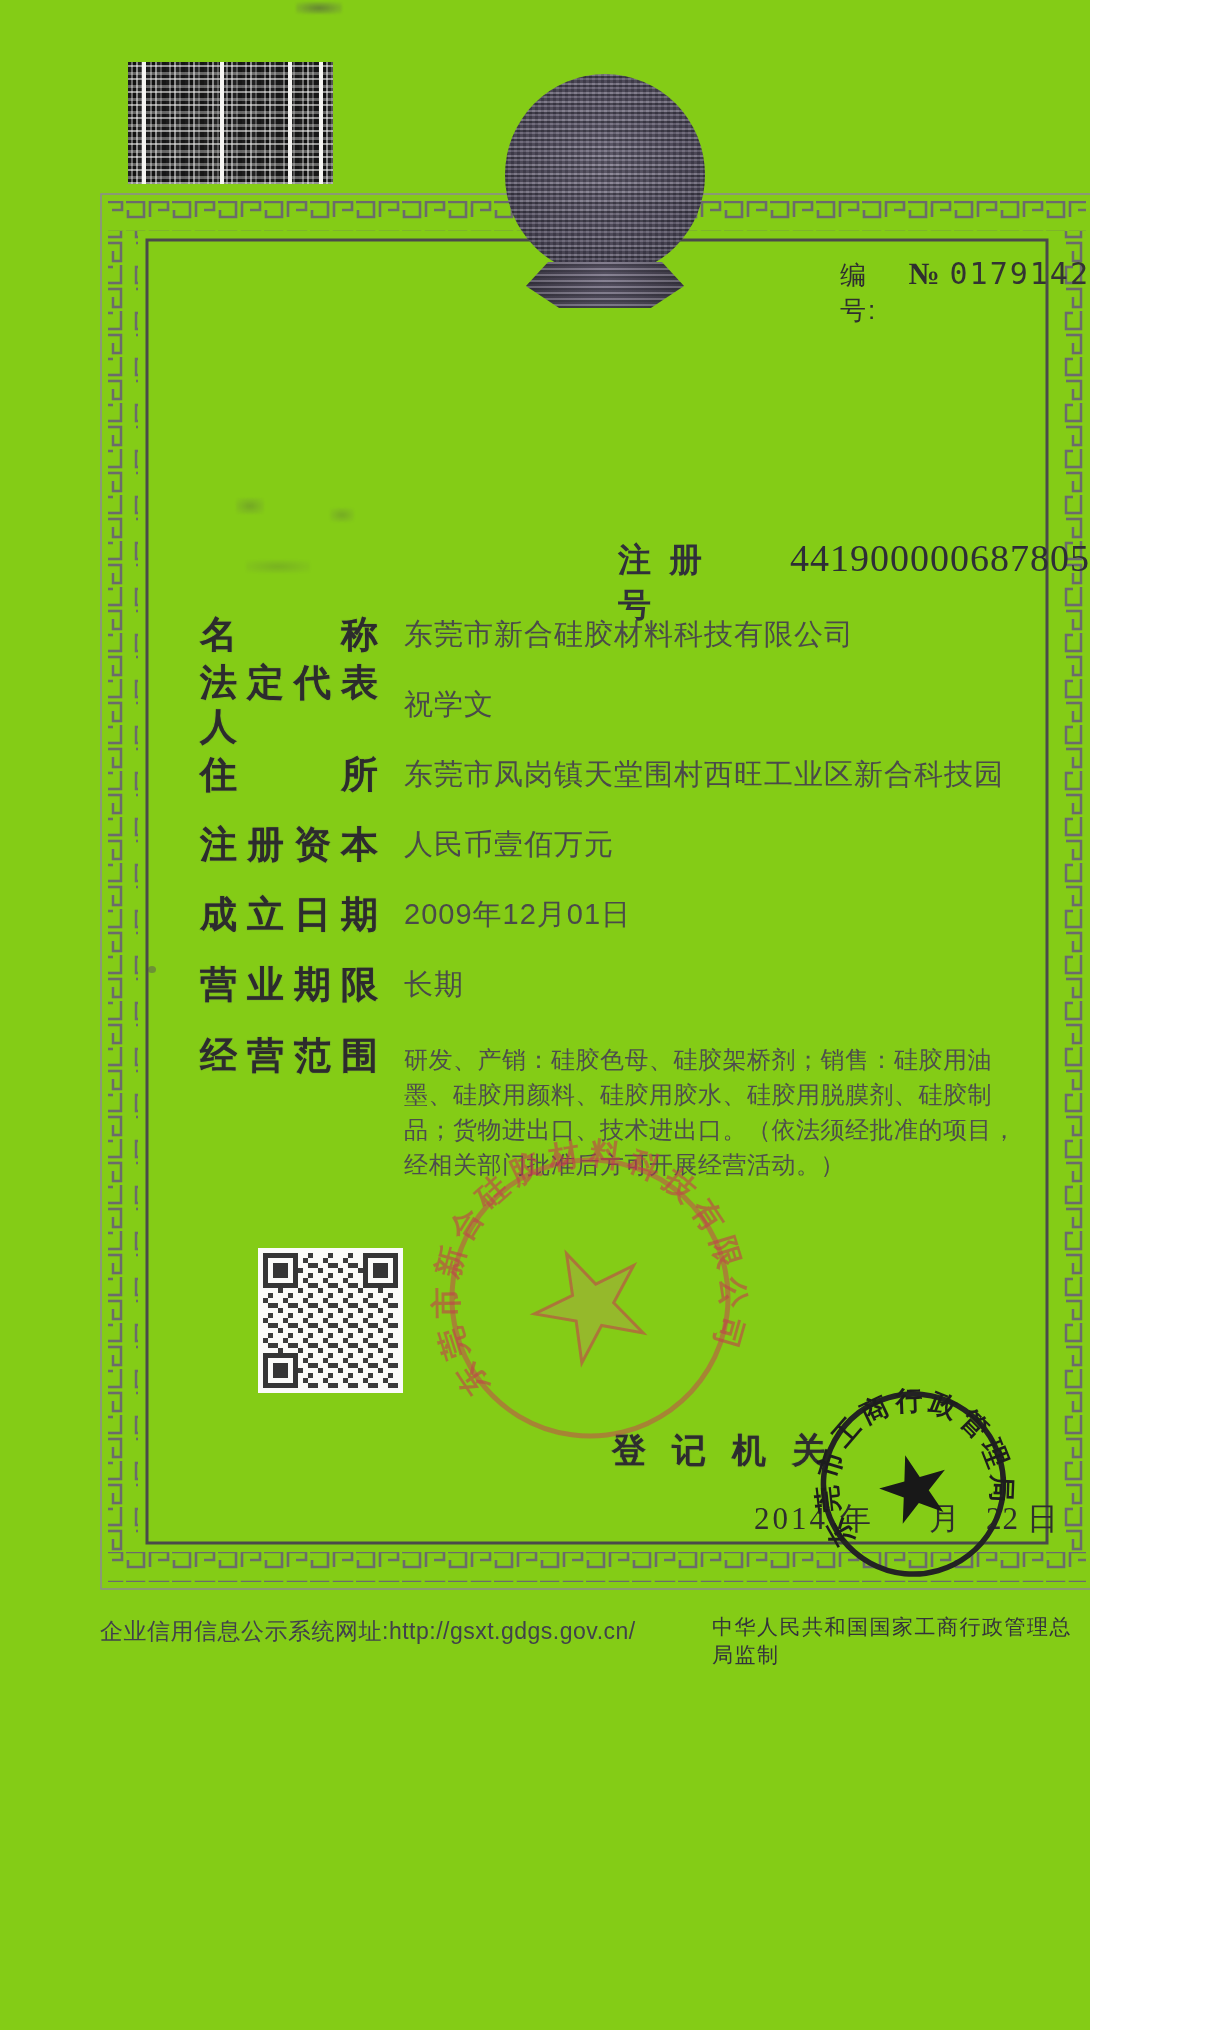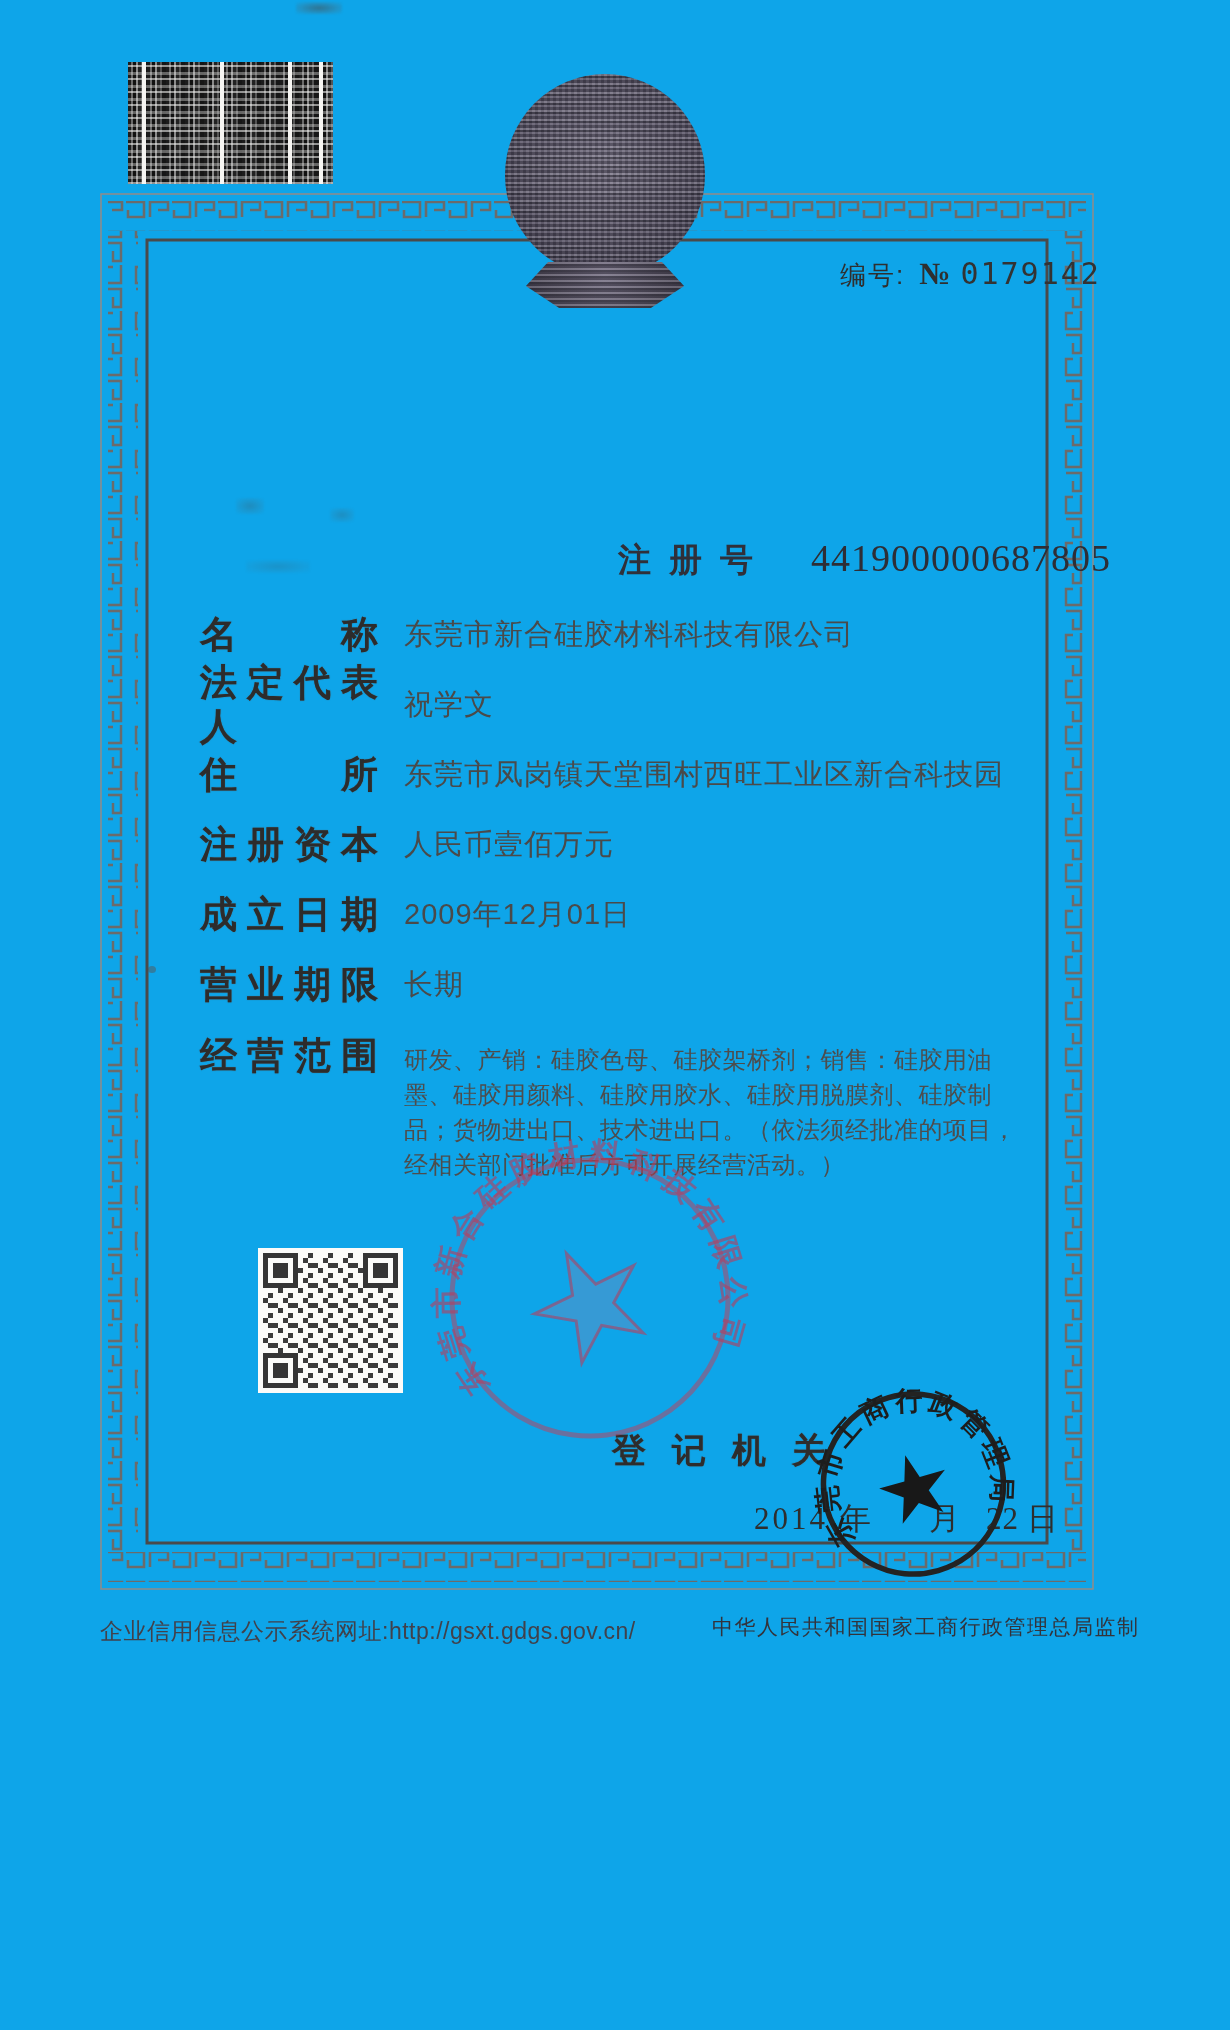--- a/index.html
+++ b/index.html
@@ -1,18 +1,18 @@
 <!DOCTYPE html>
 <html><head>
 <meta charset="utf-8">
 <style>
   html,body{margin:0;padding:0;background:#ffffff;}
   .page{
-    position:relative;width:1230px;height:2030px;margin:0;
-    background:#0ea5e9;overflow:hidden;
+    position:relative;width:1090px;height:2030px;margin:0;
+    background:#84cc16;overflow:hidden;
     font-family:"Liberation Sans",sans-serif;color:#2a2a2a;
   }
   
   .barcode{
     position:absolute;left:128px;top:62px;width:205px;height:122px;
     background:
       linear-gradient(90deg,transparent 0 7%, #f6f5f2 7% 9%, transparent 9% 45%, #f6f5f2 45% 47%, transparent 47% 78%, #f6f5f2 78% 80%, transparent 80% 93%, #f6f5f2 93% 95%, transparent 95%),
       repeating-linear-gradient(0deg, rgba(250,250,248,.55) 0 2px, transparent 2px 5px, rgba(250,250,248,.35) 5px 8px, transparent 8px 13px),
       repeating-linear-gradient(90deg,#1c1c1c 0 3px, #6b6b6b 3px 5px, #111 5px 8px, #8a8a8a 8px 10px, #222 10px 13px, #555 13px 15px, #161616 15px 19px),
       #2e2e2e;

